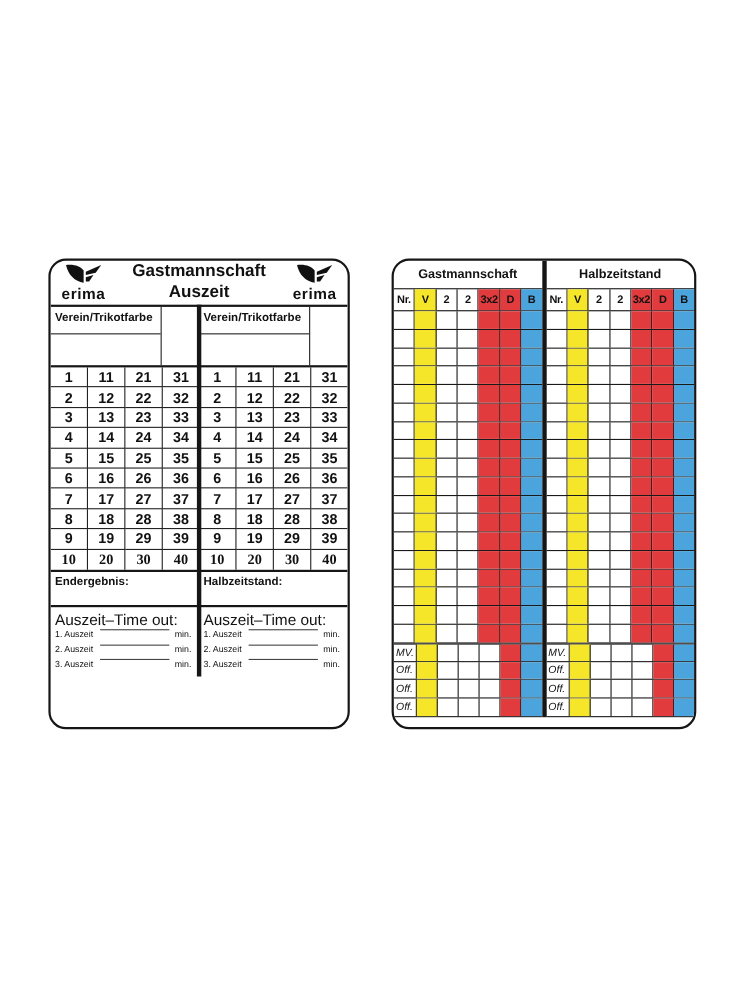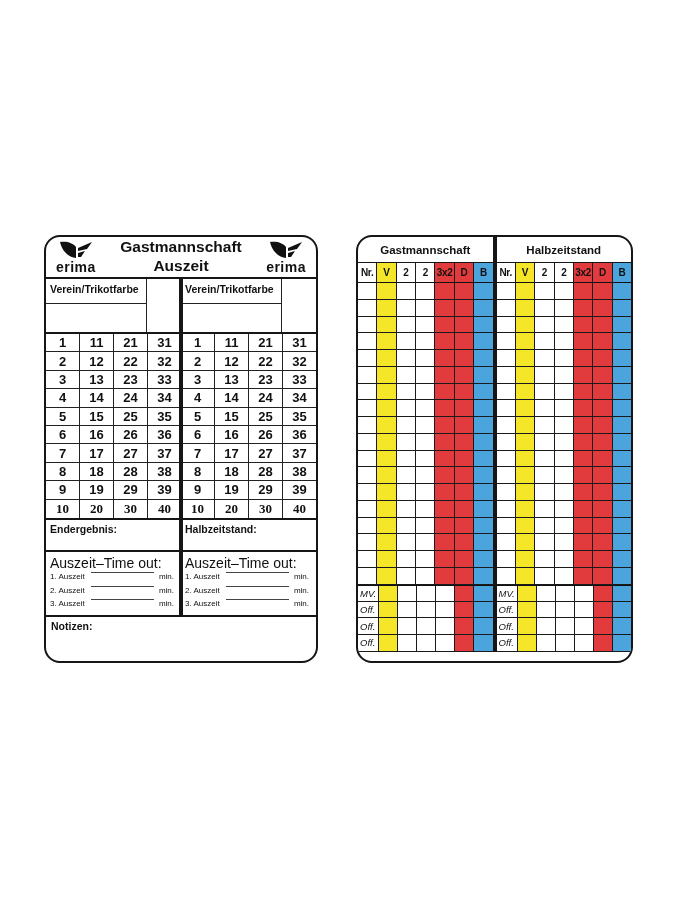--- a/index.html
+++ b/index.html
@@ -293,23 +293,20 @@
                 <div class="to-line">
                   <span class="to-lbl">3. Auszeit</span>
                   <span class="to-rule"></span>
                   <span class="to-unit">min.</span>
                 </div>
               </div>
           </div>
         </div>
       </div>
 
-      <div class="notizen-row">
-        <div class="notizen-label">Notizen:</div>
-      </div>
     </div>
   </div>
 
   <div class="card" id="right-card">
     <div class="rc-inner">
       <div class="rc-half">
         <div class="rc-title">Gastmannschaft</div>
         <div class="team-table">
             <div class="t-row t-hdr">
               <div class="t-cell t-hcell">Nr.</div>

